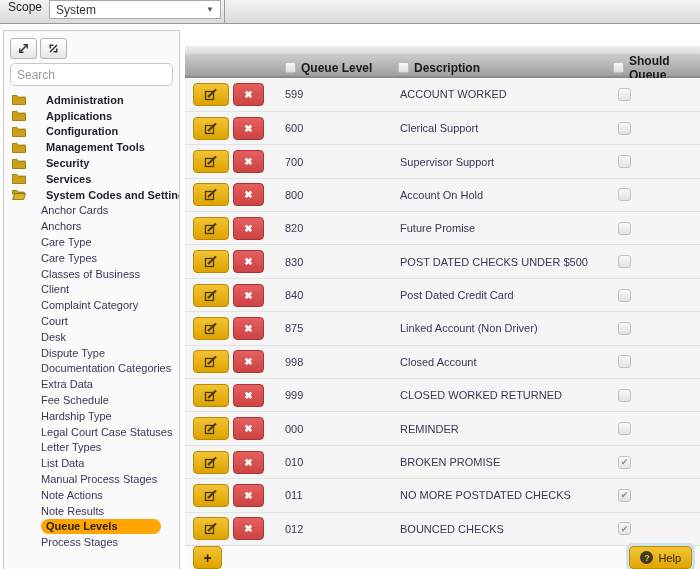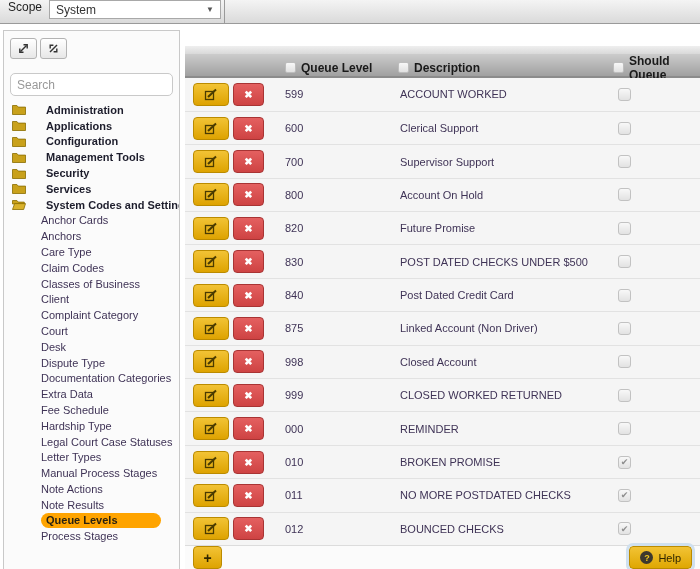--- a/index.html
+++ b/index.html
@@ -19,21 +19,21 @@
   
   .layout { display:flex; height:545px; }
 
   
   .sidebar { width:177px; margin-left:3px; margin-top:6px; background:#fbfbfb;
     border:1px solid #c9c9c9; border-bottom:none; padding:7px 6px 0 6px; overflow:hidden; }
   .side-toolbar { display:flex; gap:3px; }
   .tool-btn { width:27px; height:21px; background:linear-gradient(#ffffff,#e7e7e7);
     border:1px solid #b3b3b3; border-radius:3px; display:flex; align-items:center;
     justify-content:center; cursor:pointer; }
-  .search-input { width:100%; height:23px; margin-top:14px; border:1px solid #c9c9c9;
+  .search-input { width:100%; height:23px; margin-top:4px; border:1px solid #c9c9c9;
     border-radius:5px; padding:0 6px; font-size:12px; color:#444;
     font-family:"Liberation Sans", sans-serif; background:#fff; }
   .search-input::placeholder { color:#999; }
   .tree { margin-top:6px; }
   .tree-item { height:15.8px; display:flex; align-items:center; font-size:11px;
     color:#3f3356; cursor:pointer; white-space:nowrap; }
   .tree-item.folder { font-weight:bold; color:#1d1d2c; }
   .tree-item .tree-icon { width:14px; height:11px; margin-right:4px; flex:none; }
   .tree-item.lvl0 { padding-left:2px;gap:16px; }
   .tree-item.lvl1 { padding-left:14px; }
@@ -159,21 +159,21 @@
         <div class="tree-item lvl2">
 
     <span class="tree-label">Anchors</span>
   </div>
         <div class="tree-item lvl2">
 
     <span class="tree-label">Care Type</span>
   </div>
         <div class="tree-item lvl2">
 
-    <span class="tree-label">Claim Codes</span>
+    <span class="tree-label">Care Types</span>
   </div>
         <div class="tree-item lvl2">
 
     <span class="tree-label">Classes of Business</span>
   </div>
         <div class="tree-item lvl2">
 
     <span class="tree-label">Client</span>
   </div>
         <div class="tree-item lvl2">
@@ -208,20 +208,24 @@
 
     <span class="tree-label">Hardship Type</span>
   </div>
         <div class="tree-item lvl2">
 
     <span class="tree-label">Legal Court Case Statuses</span>
   </div>
         <div class="tree-item lvl2">
 
     <span class="tree-label">Letter Types</span>
+  </div>
+        <div class="tree-item lvl2">
+
+    <span class="tree-label">List Data</span>
   </div>
         <div class="tree-item lvl2">
 
     <span class="tree-label">Manual Process Stages</span>
   </div>
         <div class="tree-item lvl2">
 
     <span class="tree-label">Note Actions</span>
   </div>
         <div class="tree-item lvl2">

